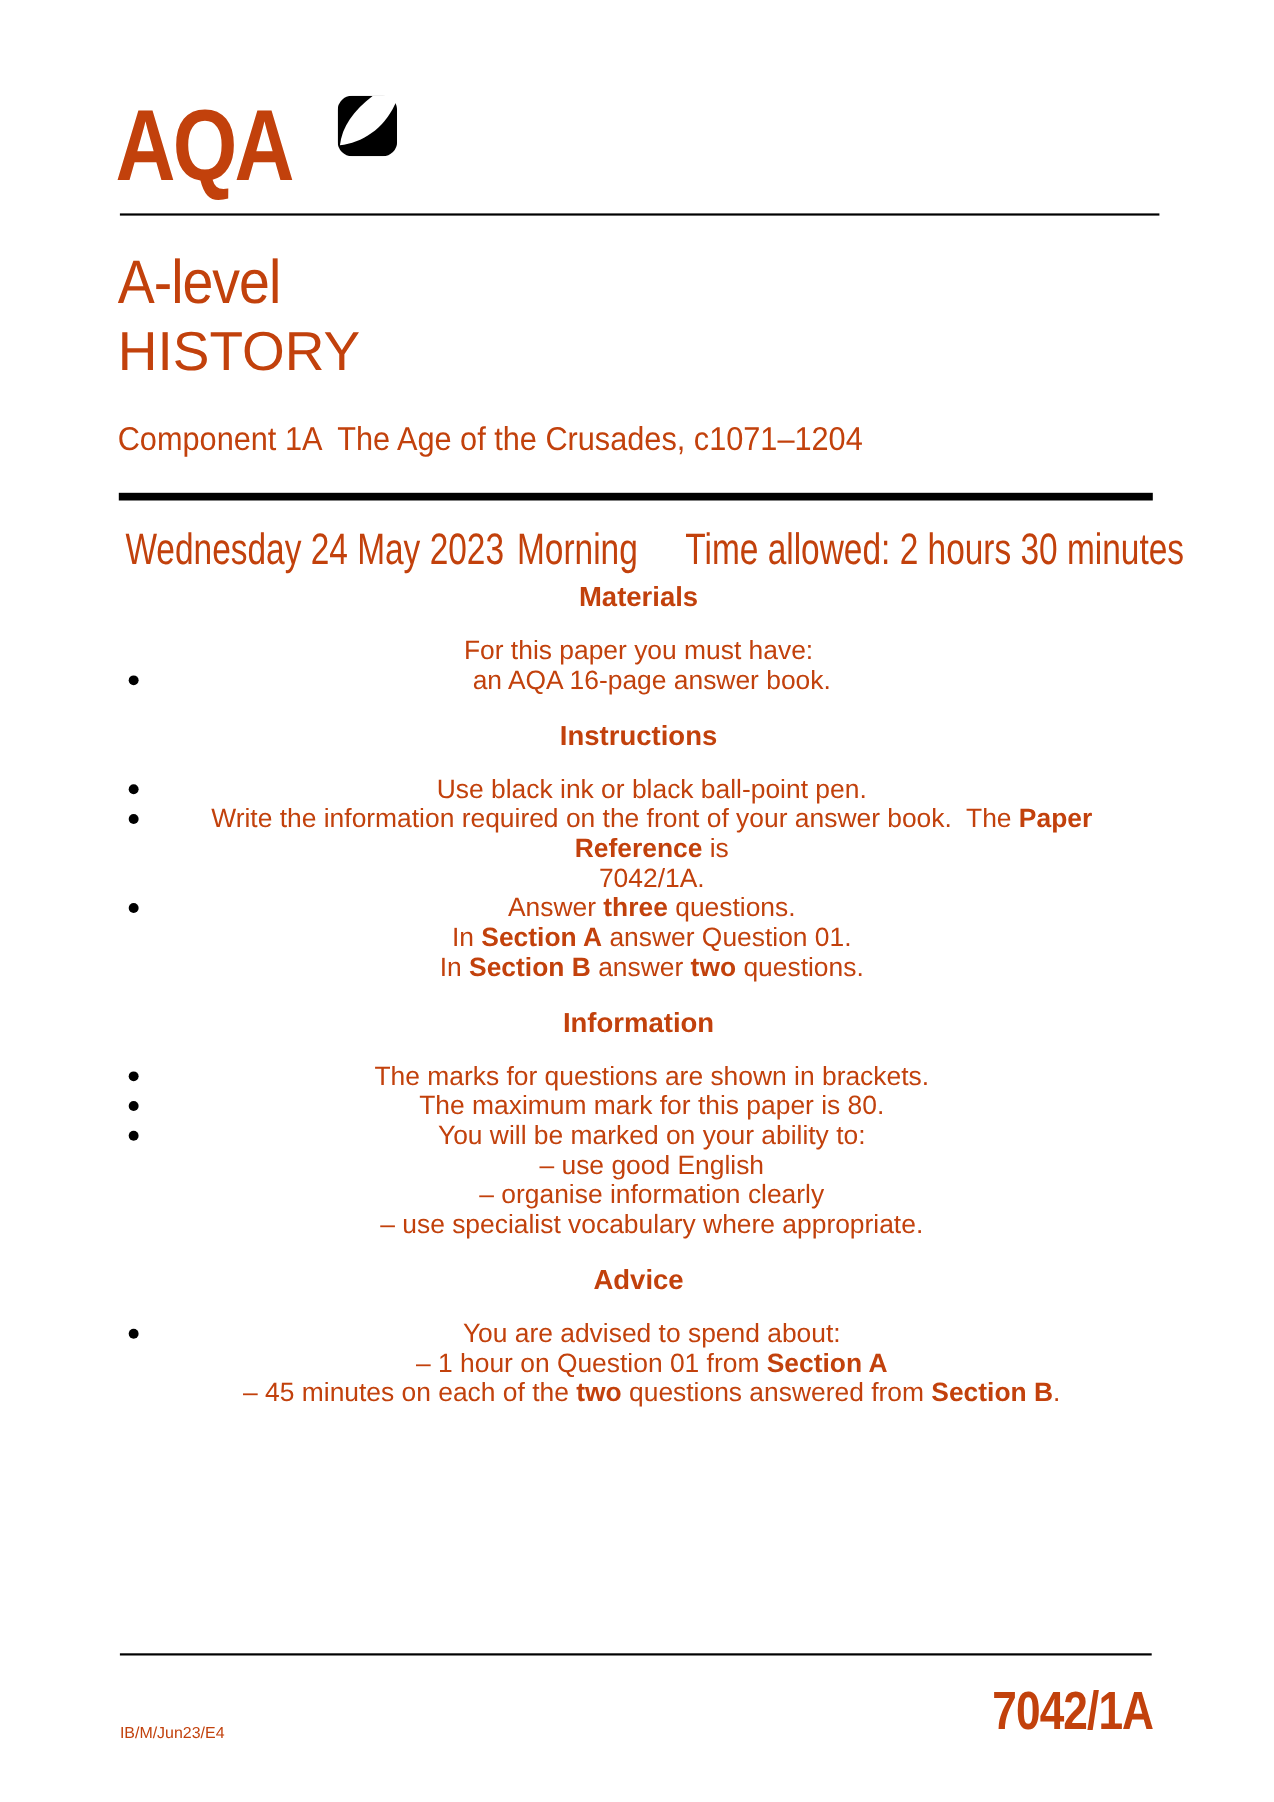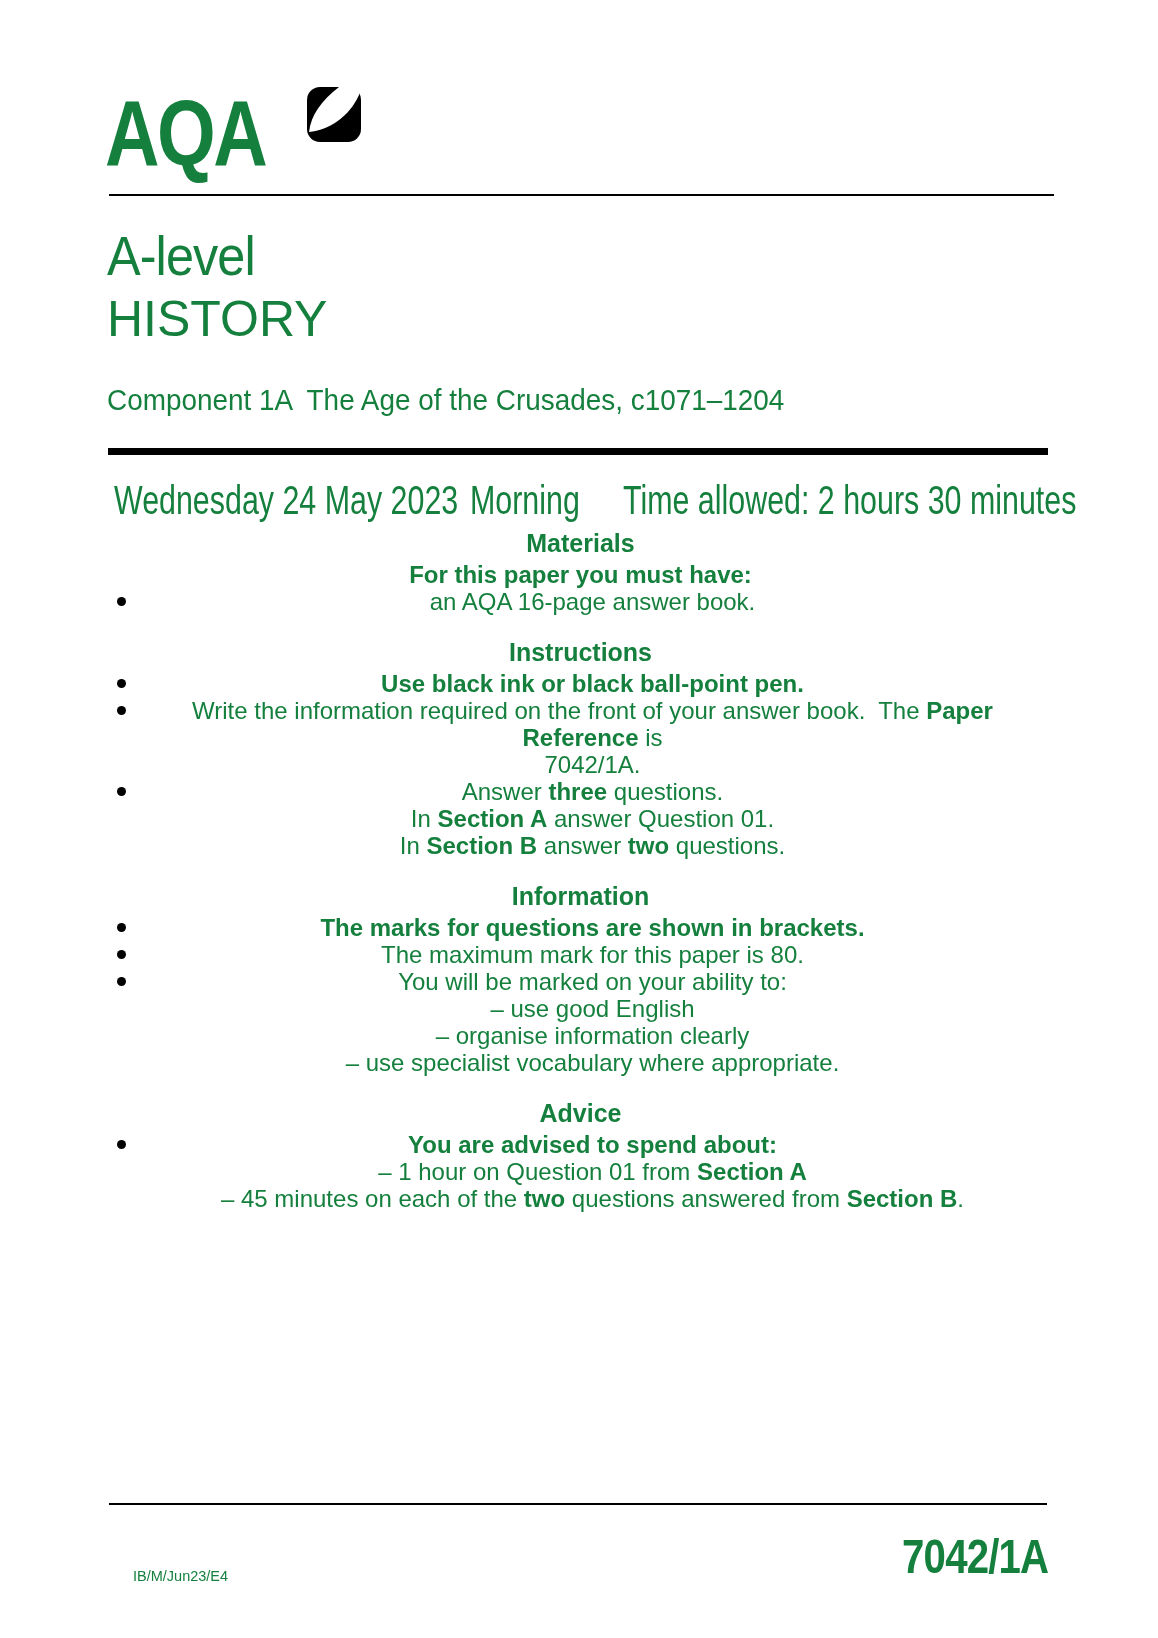--- a/index.html
+++ b/index.html
@@ -1,18 +1,18 @@
 <!DOCTYPE html>
 <html><head>
 <meta charset="utf-8">
 <style>
   html,body{margin:0;padding:0;background:#fff;}
   .page{
     position:relative;width:1158px;height:1638px;background:#ffffff;
-    font-family:"Liberation Sans",sans-serif;color:#15803d;overflow:hidden;
+    font-family:"Liberation Sans",sans-serif;color:#c2410c;overflow:hidden;
   }
   
   .logo-text{
     position:absolute;left:105px;top:87px;
     font-size:92px;font-weight:700;line-height:1;letter-spacing:-3px;
     transform:scaleX(0.82);transform-origin:left top;white-space:nowrap;
   }
   .leaf{position:absolute;left:307px;top:87px;width:54px;height:55px;}
   
   .rule{position:absolute;background:#000;}
@@ -38,28 +38,28 @@
     position:absolute;top:0;font-size:40px;line-height:1;font-weight:400;
     transform:scaleX(0.76);transform-origin:left top;white-space:nowrap;
   }
   .d1{left:6px;} .d2{left:362px;} .d3{left:515px;}
   
   .sections{position:absolute;left:108px;top:528px;width:942px;font-size:24px;text-align:center;}
   .section + .section{margin-top:22px;}
   .section-title{font-size:25px;font-weight:700;line-height:30px;padding-left:3px;}
   .line{position:relative;line-height:27px;padding-left:27px;white-space:pre-wrap;}
   .line.plain{padding-left:3px;}
-  .line.first{margin-top:3px;font-weight:bold;}
+  .line.first{margin-top:20px;}
   .bullet-dot{
     position:absolute;left:9px;top:9px;width:9px;height:9px;
     border-radius:50%;background:#000;
   }
   .b{font-weight:700;}
   
-  .ref{position:absolute;left:109px;top:1568px;font-size:14.5px;line-height:1.2;margin-left:24px;}
+  .ref{position:absolute;left:109px;top:1568px;font-size:14.5px;line-height:1.2;}
   .code{
     position:absolute;right:110px;top:1532px;font-size:49px;font-weight:700;
     line-height:1;letter-spacing:-1px;transform:scaleX(0.82);transform-origin:right top;white-space:nowrap;
   }
 </style>
 </head>
 <body>
 
 <div class="page">
 

